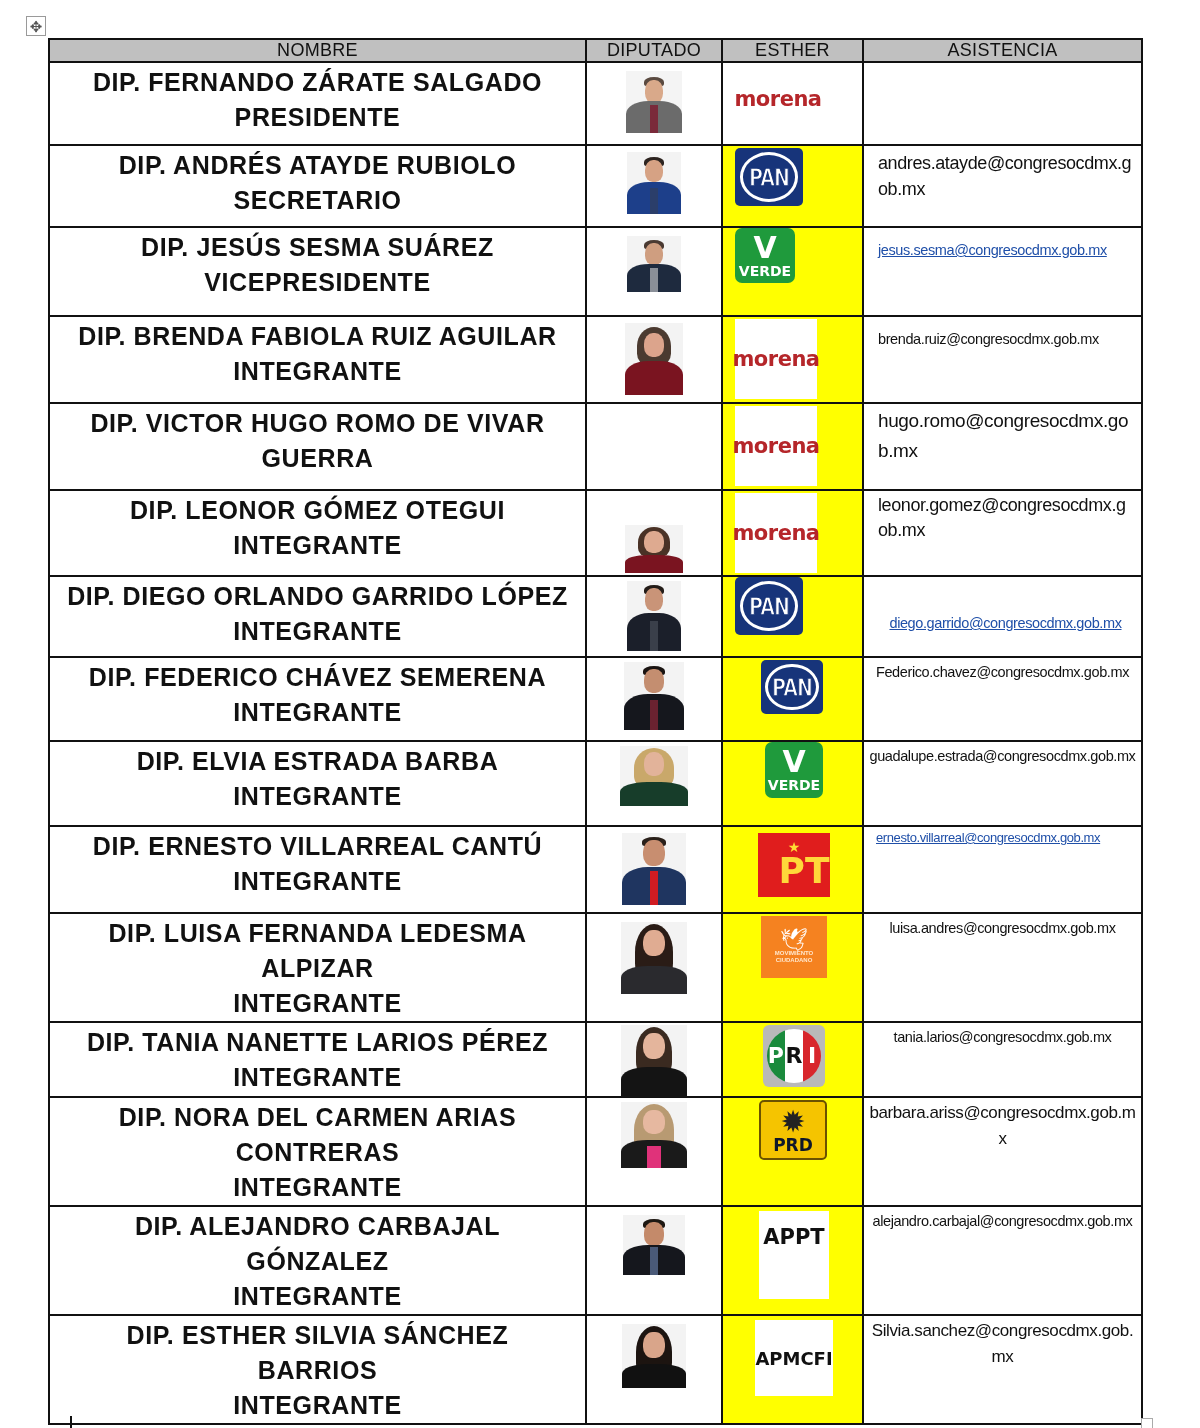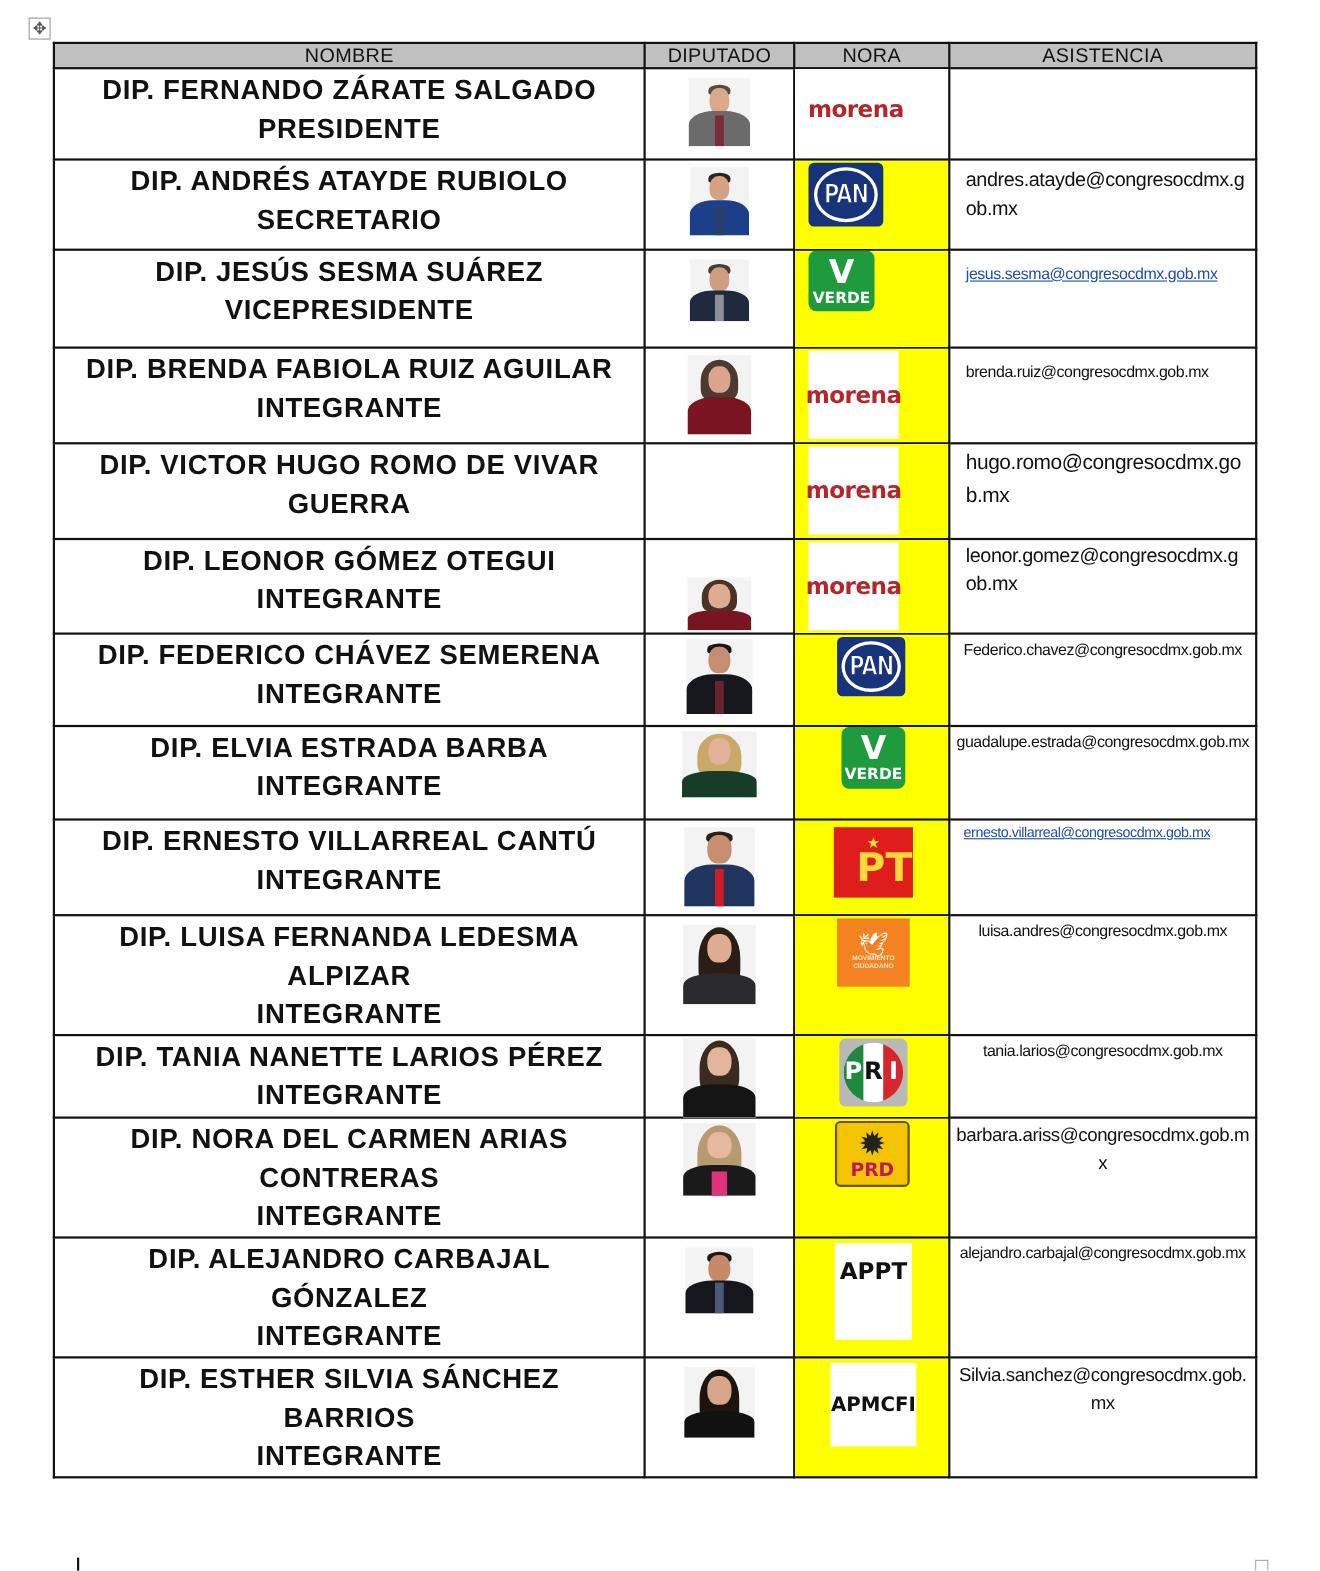--- a/index.html
+++ b/index.html
@@ -60,21 +60,21 @@
   .logo-pt .star { color: #ffdd33; font-size: 14px; line-height: 12px; }
   .logo-pt .t { color: #ffd83a; font-size: 36px; font-weight: bold; font-family: "DejaVu Sans", sans-serif; line-height: 36px; margin-left: 20px; }
   .logo-mc { background: #f58220; flex-direction: column; }
   .logo-mc .bird { color: #fff; font-size: 22px; line-height: 20px; }
   .logo-mc .t { color: #ffe6cc; font-size: 6px; font-weight: bold; line-height: 7px; text-align: center; }
   .logo-pri { background: #b9b9b9; border-radius: 6px; }
   .logo-pri .disc { width: 88%; height: 88%; border-radius: 50%; overflow: hidden; display: flex; }
   .logo-pri .disc div { flex: 1; display: flex; align-items: center; justify-content: center; font-weight: bold; font-size: 22px; font-family: "DejaVu Sans", sans-serif; }
   .logo-prd { background: #f5c400; border: 2px solid #6b5200; border-radius: 5px; flex-direction: column; }
   .logo-prd .sun { color: #222; font-size: 30px; line-height: 30px; }
-  .logo-prd .t { color: #be185d; font-weight: bold; font-size: 17px; line-height: 17px; font-family: "DejaVu Sans", sans-serif; }
+  .logo-prd .t { color: #0f172a; font-weight: bold; font-size: 17px; line-height: 17px; font-family: "DejaVu Sans", sans-serif; }
   .logo-text-box { background: #fff; }
   .logo-text-box span { font-weight: bold; color: #111; font-family: "DejaVu Sans", sans-serif; }
 
   .table-bottom-rule { position: absolute; left: 70px; top: 1416px; width: 1080px; height: 12px; border-left: 2px solid #111; }
   .resize-handle { position: absolute; left: 1141px; top: 1418px; width: 12px; height: 10px; border: 1px solid #aaa; border-bottom: none; background: #fff; }
 </style>
 </head>
 <body>
 
 <div class="move-handle">✥</div>
@@ -83,21 +83,21 @@
   <colgroup>
     <col style="width:537px">
       <col style="width:136px">
       <col style="width:141px">
       <col style="width:279px">
   </colgroup>
   <thead>
     <tr>
       <th class="col-head">NOMBRE</th>
       <th class="col-head">DIPUTADO</th>
-      <th class="col-head">NORA</th>
+      <th class="col-head">ESTHER</th>
       <th class="col-head">ASISTENCIA</th>
     </tr>
   </thead>
   <tbody>
 
     <tr style="height:83px">
       <td class="name-cell">
         <span class="line">DIP. FERNANDO ZÁRATE SALGADO</span>
         <span class="line">PRESIDENTE</span>
       </td>
@@ -209,20 +209,42 @@
         </div>
       </td>
       <td class="group-cell">
         <div class="logo logo-morena-box" style="left:12px;top:2px;width:82px;height:80px">
           <span class="logo-morena-text">morena</span>
         </div>
       </td>
       <td class="email-cell" style="font-size:18px;line-height:25px;padding-top:2px">leonor.gomez@congresocdmx.gob.mx</td>
     </tr>
 
+    <tr style="height:81px">
+      <td class="name-cell">
+        <span class="line">DIP. DIEGO ORLANDO GARRIDO LÓPEZ</span>
+        <span class="line">INTEGRANTE</span>
+      </td>
+      <td class="photo-cell">
+        <div class="photo" style="top:4px;width:54px;height:70px">
+          <div class="hair" style="top:4px;width:20px;height:10px;background:#231c18"></div>
+          <div class="head" style="top:7px;width:18px;height:23px;background:#c99478"></div>
+          <div class="body" style="top:32px;background:#1b1f2a"></div>
+          <div class="tie" style="height:30px;background:#3a3f4a"></div>
+        </div>
+      </td>
+      <td class="group-cell">
+        <div class="logo logo-pan" style="left:12px;top:0;width:68px;height:58px">
+          <div class="ring">
+              <span>PAN</span>
+            </div>
+        </div>
+      </td>
+      <td class="email-cell link center small" style="padding-top:34px;line-height:24px">diego.garrido@congresocdmx.gob.mx</td>
+    </tr>
 
     <tr style="height:84px">
       <td class="name-cell">
         <span class="line">DIP. FEDERICO CHÁVEZ SEMERENA</span>
         <span class="line">INTEGRANTE</span>
       </td>
       <td class="photo-cell">
         <div class="photo" style="top:4px;width:60px;height:68px">
           <div class="hair" style="top:4px;width:22px;height:10px;background:#1a1412"></div>
           <div class="head" style="top:7px;width:20px;height:24px;background:#c48e70"></div>

